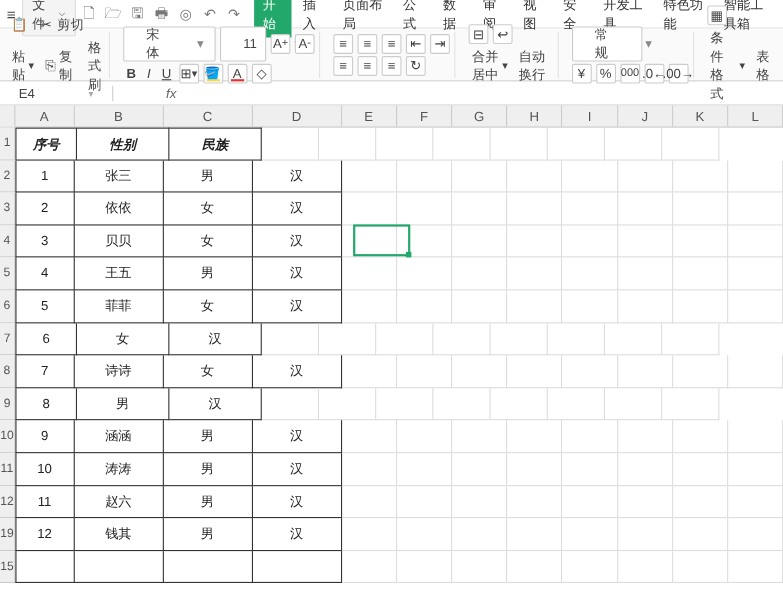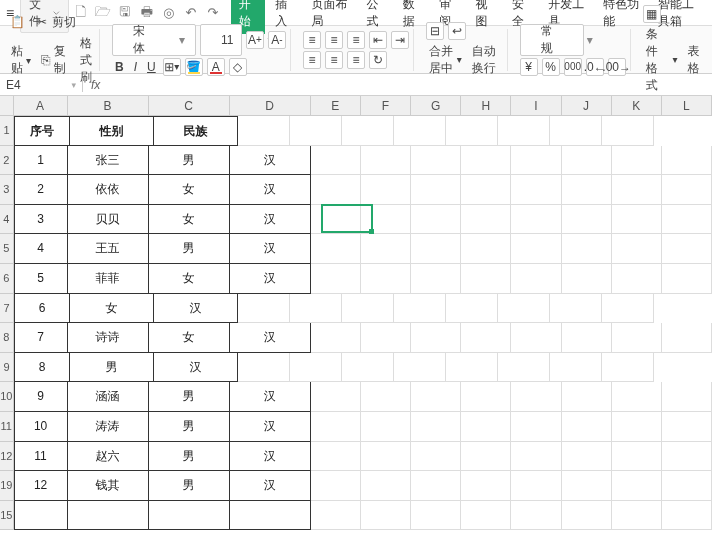--- a/index.html
+++ b/index.html
@@ -23,37 +23,37 @@
   .row { display: flex; align-items: center; gap: 4px; }
   .btn { display: flex; align-items: center; gap: 3px; padding: 1px 3px; border-radius: 2px; cursor: pointer; color: #444; }
   .iconbox { width: 14px; height: 14px; display: inline-flex; align-items: center; justify-content: center; font-size: 12px; }
   .sel { border: 1px solid #ccc; background: #fff; height: 32px; display: flex; align-items: center; padding: 0 20px; border-radius: 2px; gap: 30px; }
   .sel .dd { margin-left: 4px; color: #888; }
   .sq { width: 18px; height: 18px; border: 1px solid #ccc; display: inline-flex; align-items: center; justify-content: center; border-radius: 2px; background: #fff; }
   .tiny { font-size: 10px; }
 
   
   .fbar { height: 22px; border-bottom: 1px solid #d0d0d0; display: flex; align-items: center; }
-  .namebox { width: 83px; border-right: 1px solid #ccc; padding: 0 6px; font-size: 12px; display: flex; align-items: center; justify-content: space-between; }
+  .namebox { width: 103px; border-right: 1px solid #ccc; padding: 0 17px; font-size: 12px; display: flex; align-items: center; justify-content: space-between; }
   .namebox .dd { color: #aaa; font-size: 9px; }
-  .fx { padding: 0 8px; font-style: italic; color: #666; }
+  .fx { padding: 0 8px; font-style: italic; color: #666; margin-left: 40px; }
   .finput { flex: 1; padding: 0 4px; }
 
   
   .sheet-wrap { position: relative; width: 712px; }
   .colheaders { display: flex; height: 20px; background: #efefef; border-bottom: 1px solid #ccc; }
   .corner { width: 14px; border-right: 1px solid #ccc; background: #efefef; }
   .ch { border-right: 1px solid #ccc; text-align: center; font-size: 12px; line-height: 20px; color: #555; }
   .rows { }
   .rw { display: flex; height: 29.6px; }
   .rh { width: 14px; background: #efefef; border-right: 1px solid #ccc; border-bottom: 1px solid #ccc; text-align: center; font-size: 11px; line-height: 29.6px; color: #555; }
   .cell { border-right: 1px solid #ddd; border-bottom: 1px solid #ddd; text-align: center; font-size: 12px; line-height: 29.6px; color: #222; overflow: hidden; }
   .cell.bordered { border-right: 1px solid #333; border-bottom: 1px solid #333; }
   .cell.bleft { border-left: 1px solid #333; }
-  .cell.btop { border-top: 1px solid #333; }
+  .cell.btop { border-top: 1px solid #333; font-style: italic; }
   .cell.header { font-weight: bold; }
   .selcell { position: absolute; border: 2px solid #22a86b; pointer-events: none; }
   .selcell::after { content: ""; position: absolute; right: -3px; bottom: -3px; width: 5px; height: 5px; background: #22a86b; }
 
   .col-A { width: 56px; } .col-B { width: 84px; } .col-C { width: 84px; } .col-D { width: 84px; }
   .col-E, .col-F, .col-G, .col-H, .col-I, .col-J, .col-K, .col-L { width: 52px; }
 </style>
 </head>
 <body>
 

